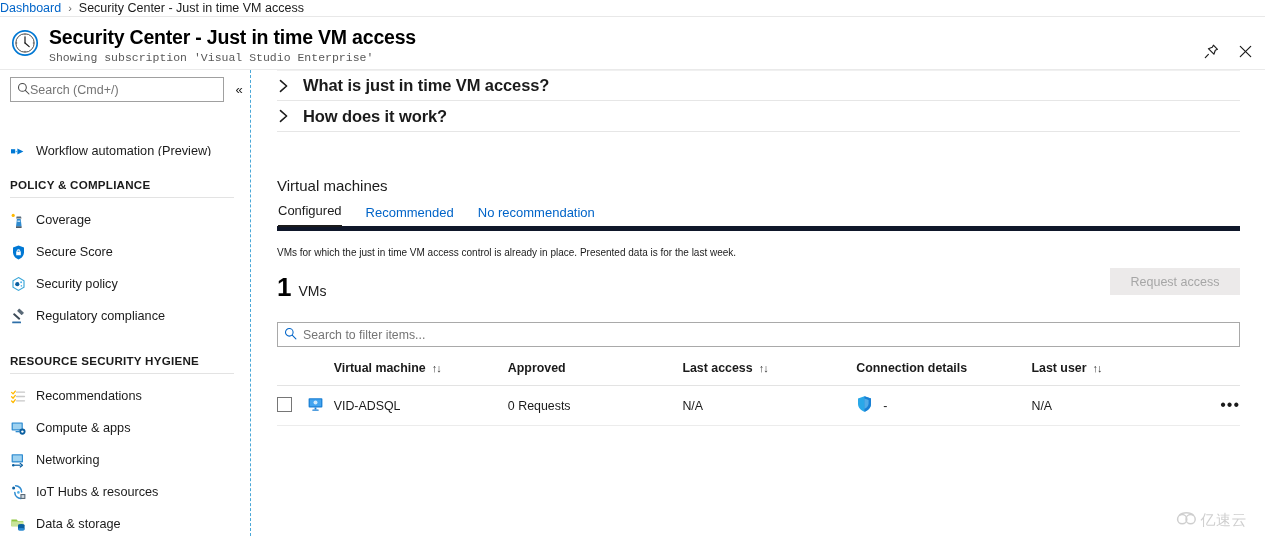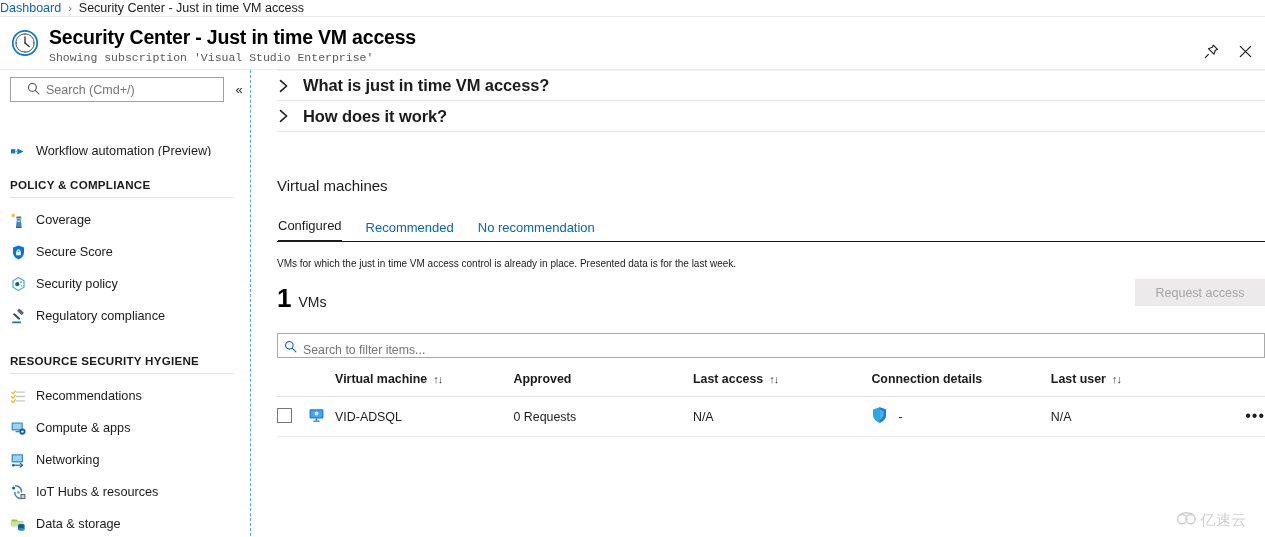--- a/index.html
+++ b/index.html
@@ -80,22 +80,21 @@
   }
   #search-row {
     display: flex; align-items: center;
     padding: 7px 0 0 10px;
   }
   #search-box {
     width: 216px; height: 25px;
     border: 1px solid #a0a0a0;
     background: #fff;
     display: flex; align-items: center;
-    padding: 0 16px;
-    gap: 6px;
+    padding: 0 6px;
   }
   #search-box .mag { flex: 0 0 13px; }
   #search-box input {
     border: 0; outline: 0; width: 100%;
     font-family: "Liberation Sans", sans-serif;
     font-size: 12.5px; color: #555;
     background: transparent;
   }
   #collapse-btn {
     width: 22px; height: 22px;
@@ -139,20 +138,21 @@
   .nav-divider {
     height: 1px; background: #e3e3e3;
     margin: 6px 16px 6px 10px;
   }
 
   
   #main {
     flex: 1 1 auto;
     background: #fff;
     padding-left: 26px;
+    padding-right: 25px;
     position: relative;
     overflow: hidden;
   }
   .accordion-row {
     display: flex; align-items: center;
     height: 31px;
     border-bottom: 1px solid #e6e6e6;
     cursor: pointer;
     gap: 12px;
   }
@@ -172,22 +172,22 @@
   #vm-section-title {
     font-size: 15px;
     color: #1b1b1b;
     margin-top: 45px;
   }
 
   #tabs {
     display: flex;
     align-items: flex-end;
     gap: 24px;
-    margin-top: 23px;
-    border-bottom: 1px solid #0f172a;
+    margin-top: 8px;
+    border-bottom: 5px solid #0f172a;
     padding-left: 1px;
   }
   .tab {
     font-size: 13px;
     padding-bottom: 7px;
     cursor: pointer;
     color: #0064c8;
     position: relative;
     top: 1px;
   }
@@ -221,21 +221,21 @@
     font-size: 12.5px;
     font-family: "Liberation Sans", sans-serif;
     cursor: default;
     display: flex; align-items: center; justify-content: center;
   }
 
   #filter-box {
     margin-top: 22px;
     height: 25px;
     border: 1px solid #a9a9a9;
-    display: flex; align-items: flex-end;
+    display: flex; align-items: center;
     padding: 0 6px; gap: 6px;
     background: #fff;
   }
   #filter-box input {
     border: 0; outline: 0; width: 100%;
     font-family: "Liberation Sans", sans-serif;
     font-size: 12.3px; color: #767676;
     background: transparent;
   }
 

